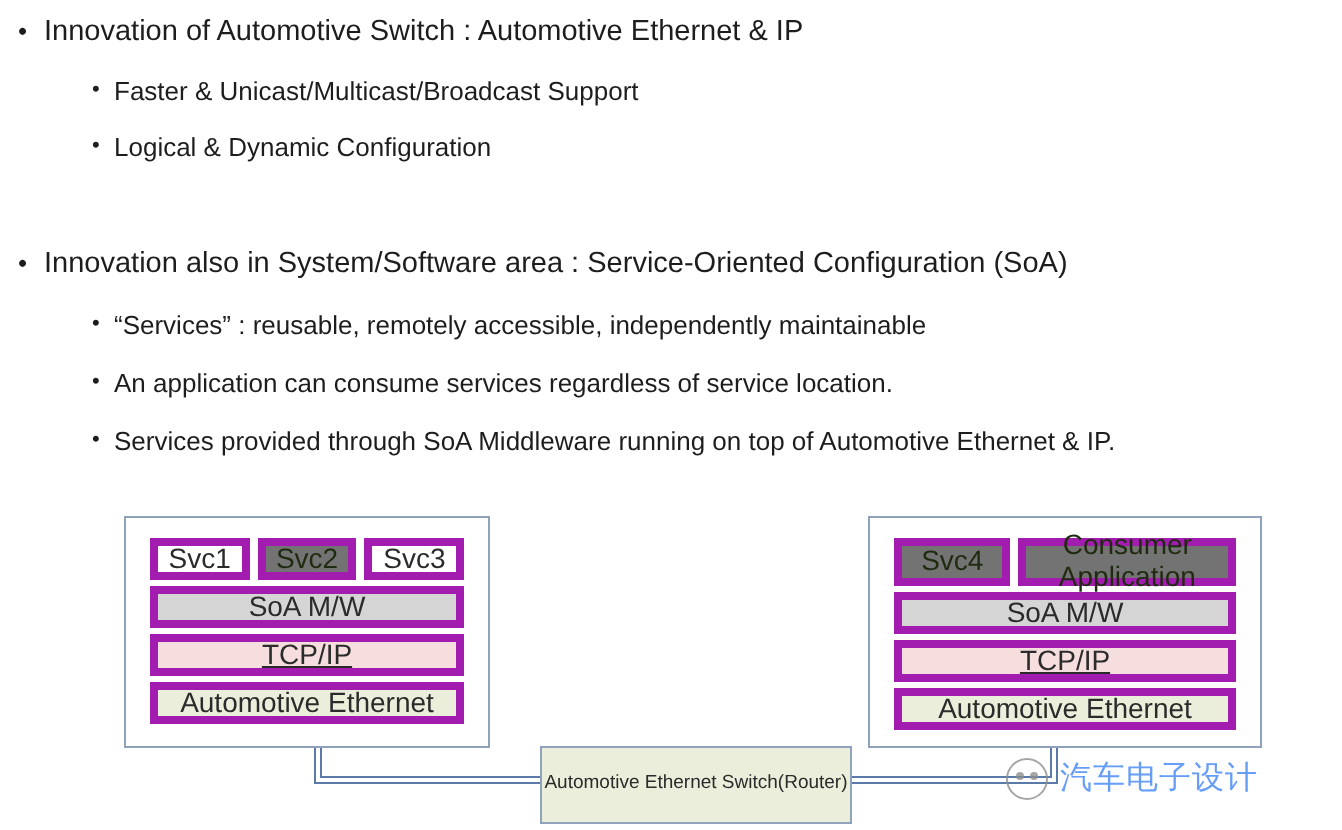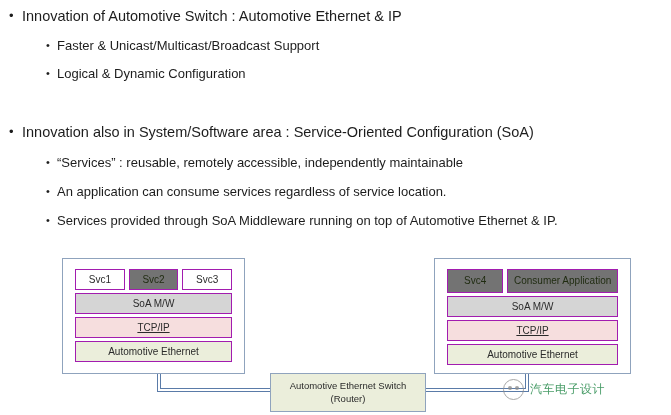--- a/index.html
+++ b/index.html
@@ -88,22 +88,22 @@
   }
 
   .svc-row {
     display: flex;
     gap: 4px;
     margin-bottom: 3px;
   }
 
   .cell {
     box-sizing: border-box;
-    border: 1px solid #a21caf;
-    font-size: 10px;
+    border: 4px solid #a21caf;
+    font-size: 14px;
     color: #2b2b2b;
     text-align: center;
     display: flex;
     align-items: center;
     justify-content: center;
     line-height: 1.12;
     height: 21px;
   }
   .cell.tall { height: 24px; }
 
@@ -124,21 +124,21 @@
   .switch-box {
     position: absolute;
     left: 270px;
     top: 373px;
     width: 156px;
     height: 39px;
     box-sizing: border-box;
     background: #ebeedb;
     border: 1px solid #8fa3bd;
     display: flex;
-    flex-direction: column;
+    flex-direction: row;
     align-items: center;
     justify-content: center;
     font-size: 9.5px;
     color: #2b2b2b;
     line-height: 1.35;
   }
 
   
   .conn {
     position: absolute;
@@ -174,22 +174,22 @@
   }
   .wm-logo::before {
     width: 4px; height: 4px;
     left: 4px; top: 6px;
   }
   .wm-logo::after {
     width: 4px; height: 4px;
     right: 4px; top: 6px;
   }
   .wm-text {
-    font-size: 12px;
-    color: #15803d;
+    font-size: 16px;
+    color: #3b82f6;
     letter-spacing: 0.5px;
     white-space: nowrap;
     font-family: "DejaVu Sans", sans-serif;
   }
 </style>
 </head>
 <body>
 
 <div class="slide-body">
   <div id="bullets-host">

